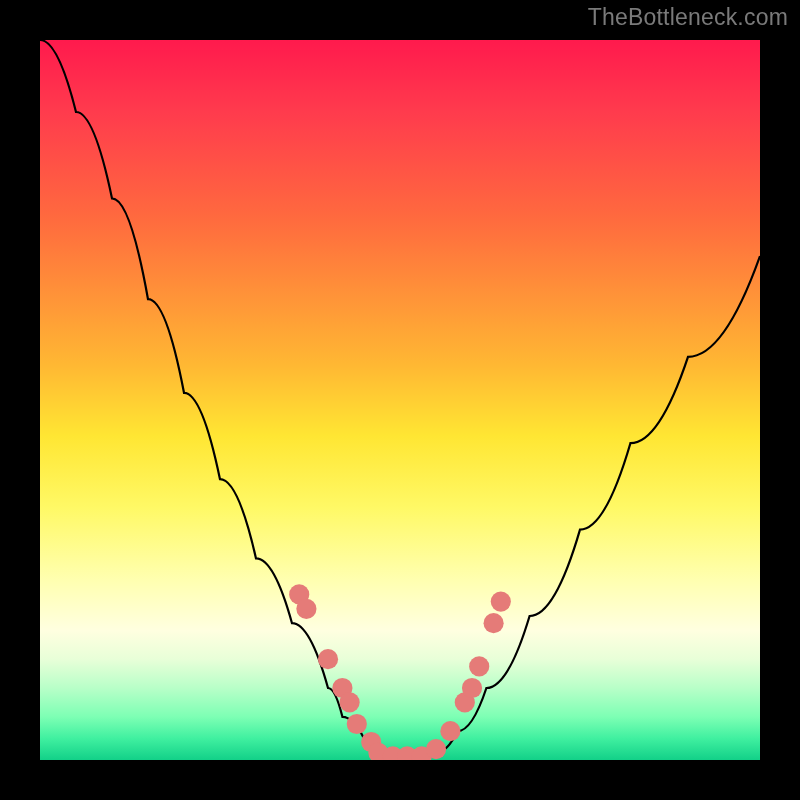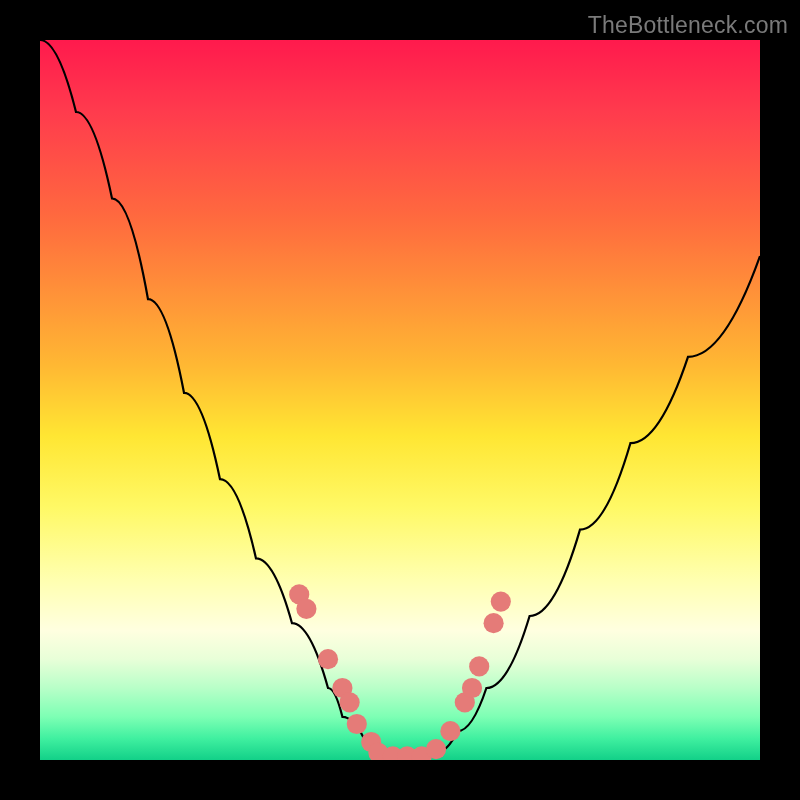--- a/index.html
+++ b/index.html
@@ -19,21 +19,21 @@
       #ffffb0 75%,
       #ffffe0 82%,
       #e8ffd8 86%,
       #b8ffc8 90%,
       #7dffb4 94%,
       #40f0a0 97%,
       #12d088 100%);
   }
   .watermark {
     position: absolute;
-    top: 12px; right: 12px;
+    top: 4px; right: 12px;
     font-family: Arial, Helvetica, sans-serif;
     font-size: 23px;
     color: #7a7a7a;
     letter-spacing: 0.2px;
   }
   svg.overlay {
     position: absolute;
     left: 40px; top: 40px;
     width: 720px; height: 720px;
     pointer-events: none;

